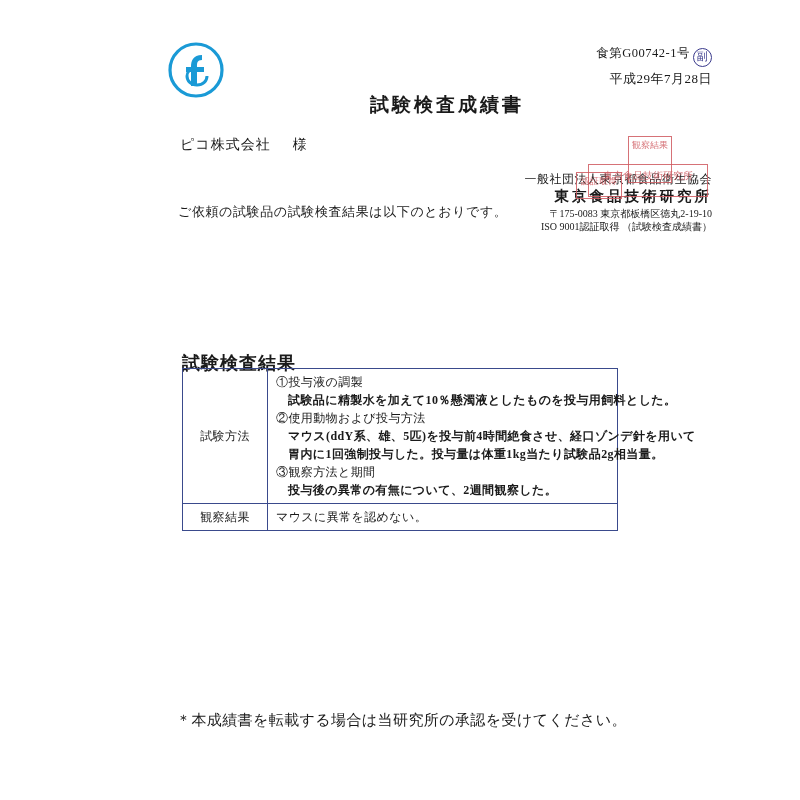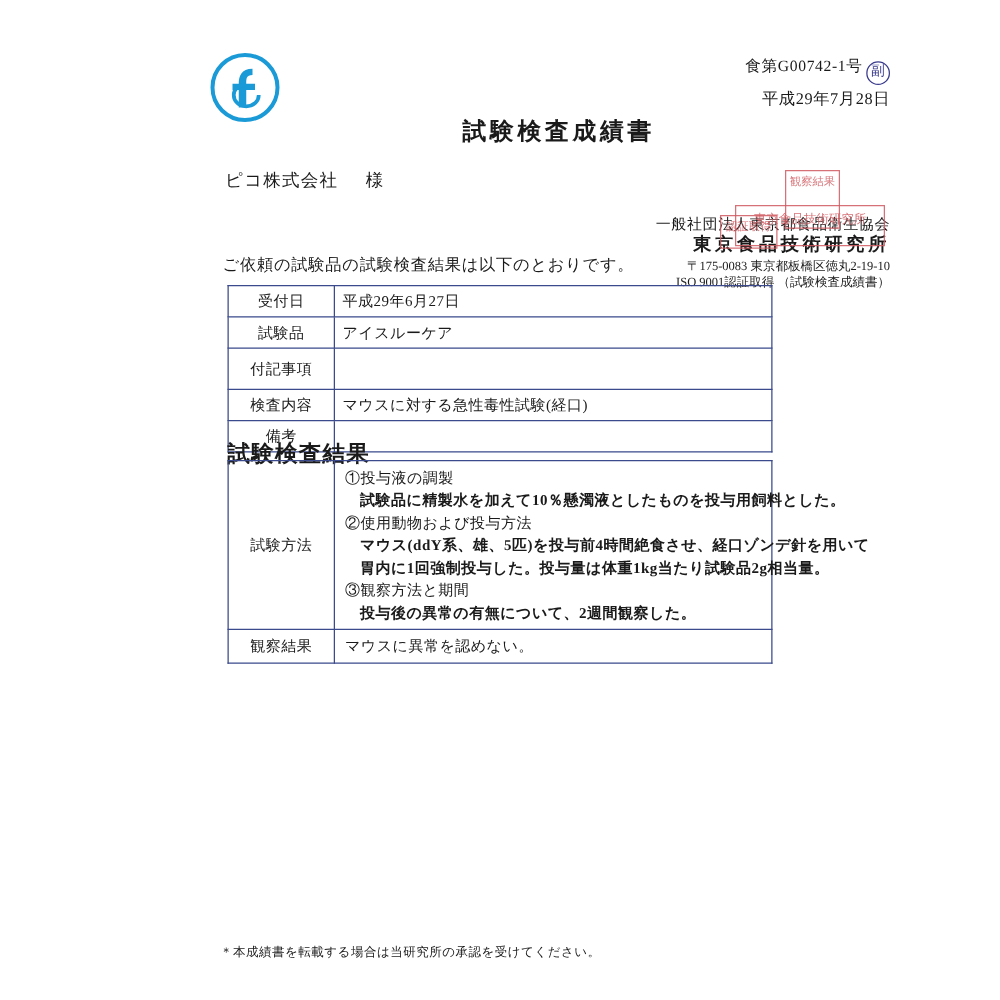--- a/index.html
+++ b/index.html
@@ -184,22 +184,22 @@
   #table-result { left: 182px; top: 368px; width: 436px; }
   #table-result td.lbl { width: 72px; vertical-align: middle; }
   #table-result td.body { padding: 4px 8px; }
   #table-result td.body div { white-space: nowrap; }
   #table-result .indent { padding-left: 12px; font-weight: bold; }
 
   
   .footnote {
     position: absolute;
     left: 176px;
-    top: 755px;
-    font-size: 10px;
+    top: 711px;
+    font-size: 15px;
     letter-spacing: 0.4px;
   }
 </style>
 </head>
 <body>
 
 <div class="page">
 
   <div class="logo">
     <svg width="56" height="56" viewBox="0 0 56 56">
@@ -226,44 +226,20 @@
     <div class="l3">〒175-0083 東京都板橋区徳丸2-19-10</div>
     <div class="l4">ISO 9001認証取得 （試験検査成績書）</div>
   </div>
 
   <div class="stamp stamp-sq">観察結果</div>
   <div class="stamp stamp-wide">東京食品技術研究所</div>
   <div class="stamp stamp-small">認証取得</div>
 
   <div class="lead">ご依頼の試験品の試験検査結果は以下のとおりです。</div>
 
-  <table class="doc-table" id="table-receipt">
-    <tbody>
-      <tr>
-        <td class="lbl">受付日</td>
-        <td>平成29年6月27日</td>
-      </tr>
-      <tr>
-        <td class="lbl">試験品</td>
-        <td>アイスルーケア</td>
-      </tr>
-      <tr class="tall">
-        <td class="lbl">付記事項</td>
-        <td></td>
-      </tr>
-      <tr>
-        <td class="lbl">検査内容</td>
-        <td>マウスに対する急性毒性試験(経口)</td>
-      </tr>
-      <tr>
-        <td class="lbl">備考</td>
-        <td></td>
-      </tr>
-    </tbody>
-  </table>
 
   <div class="section-heading">試験検査結果</div>
 
   <table class="doc-table" id="table-result">
     <tbody>
       <tr>
         <td class="lbl">試験方法</td>
         <td class="body">
           <div>①投与液の調製</div>
           <div class="indent">試験品に精製水を加えて10％懸濁液としたものを投与用飼料とした。</div>

